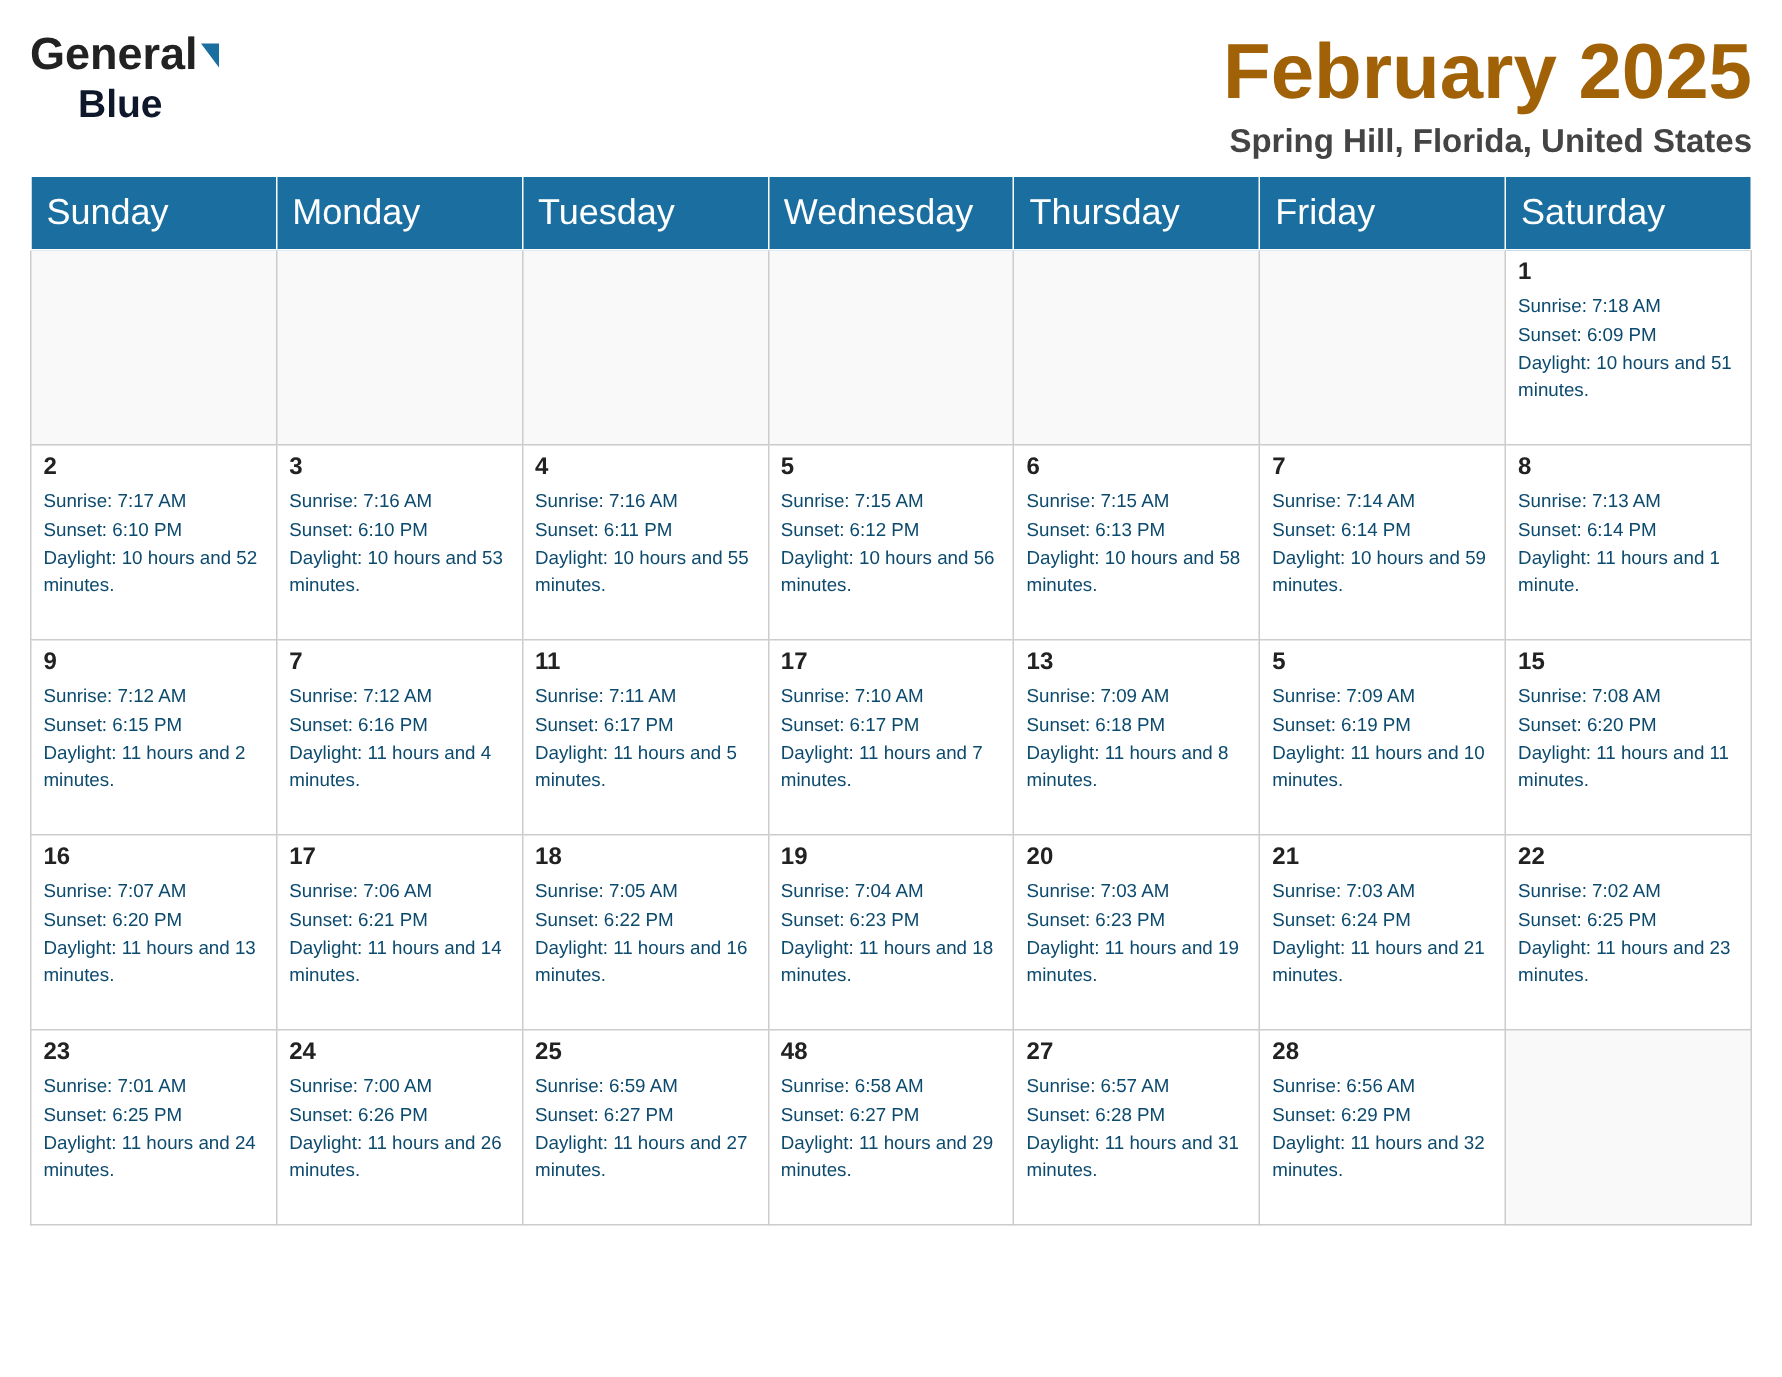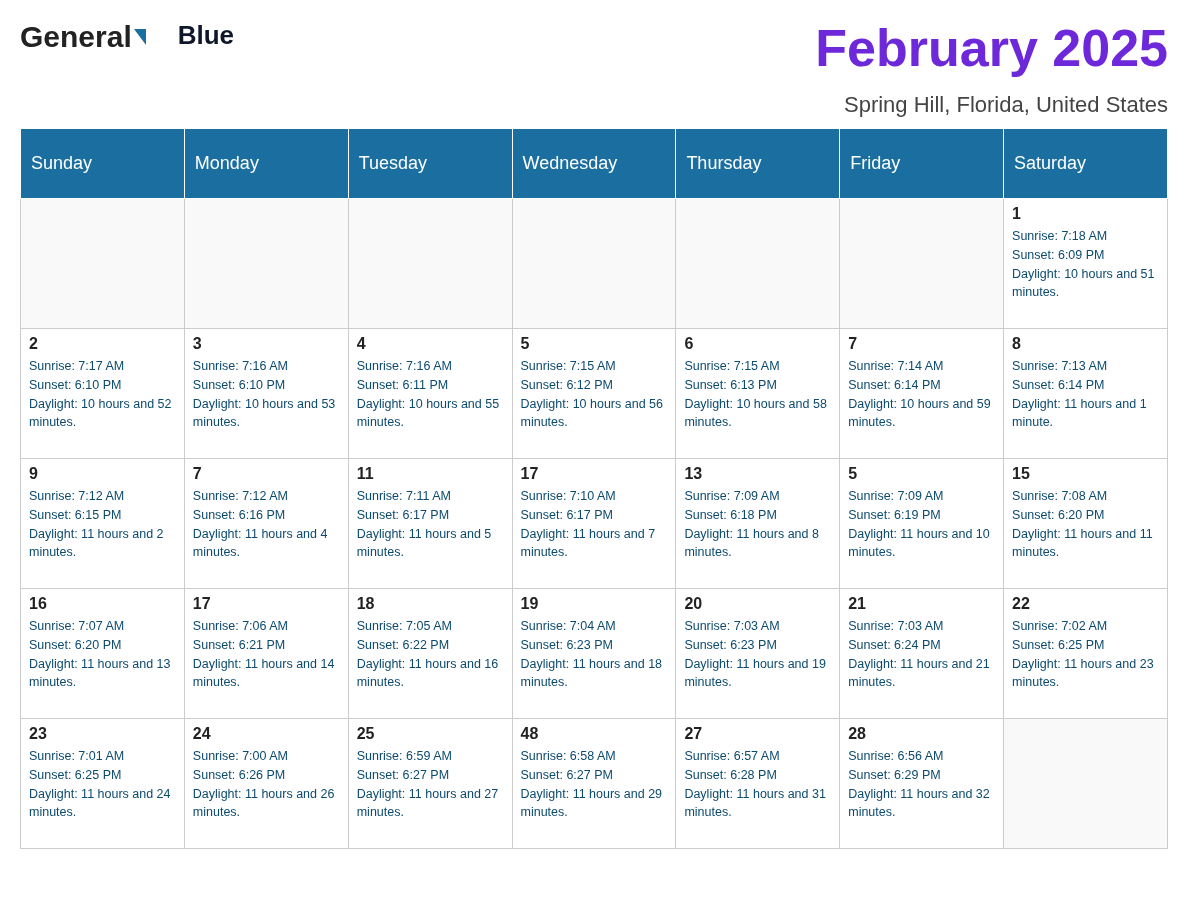--- a/index.html
+++ b/index.html
@@ -11,50 +11,50 @@
       min-height: 918px;
     }
     .header {
       display: flex;
       justify-content: space-between;
       align-items: flex-start;
       margin-bottom: 10px;
     }
     .logo {
       display: flex;
-      flex-direction: row;
+      flex-direction: column;
       align-items: flex-start;
     }
     .title-block {
       text-align: right;
     }
     .title-block h1 {
       font-size: 52px;
       font-weight: bold;
-      color: #6d28d9;
+      color: #a16207;
       line-height: 1.1;
       margin-left: 48px;
     }
     .title-block h2 {
       font-size: 22px;
-      font-weight: normal;
+      font-weight: bold;
       color: #444;
-      margin-top: 15px;
+      margin-top: 4px;
     }
     .calendar {
       width: 100%;
       border-collapse: collapse;
       margin-top: 10px;
     }
     .calendar th {
       background-color: #1a6fa0;
       color: #fff;
-      font-size: 18px;
+      font-size: 24px;
       font-weight: normal;
-      padding: 24px 10px;
+      padding: 10px 10px;
       text-align: left;
       border: 1px solid #fff;
     }
     .calendar td {
       border: 1px solid #ccc;
       vertical-align: top;
       padding: 6px 8px;
       width: 14.28%;
       height: 130px;
       font-size: 13px;

